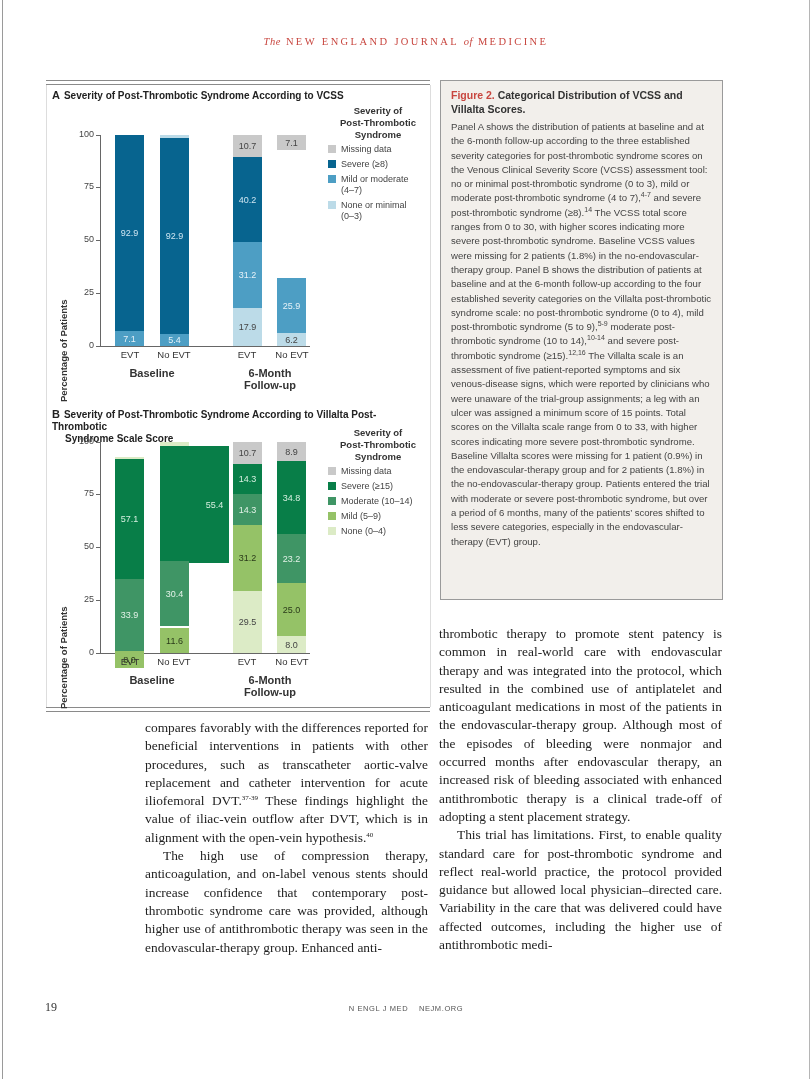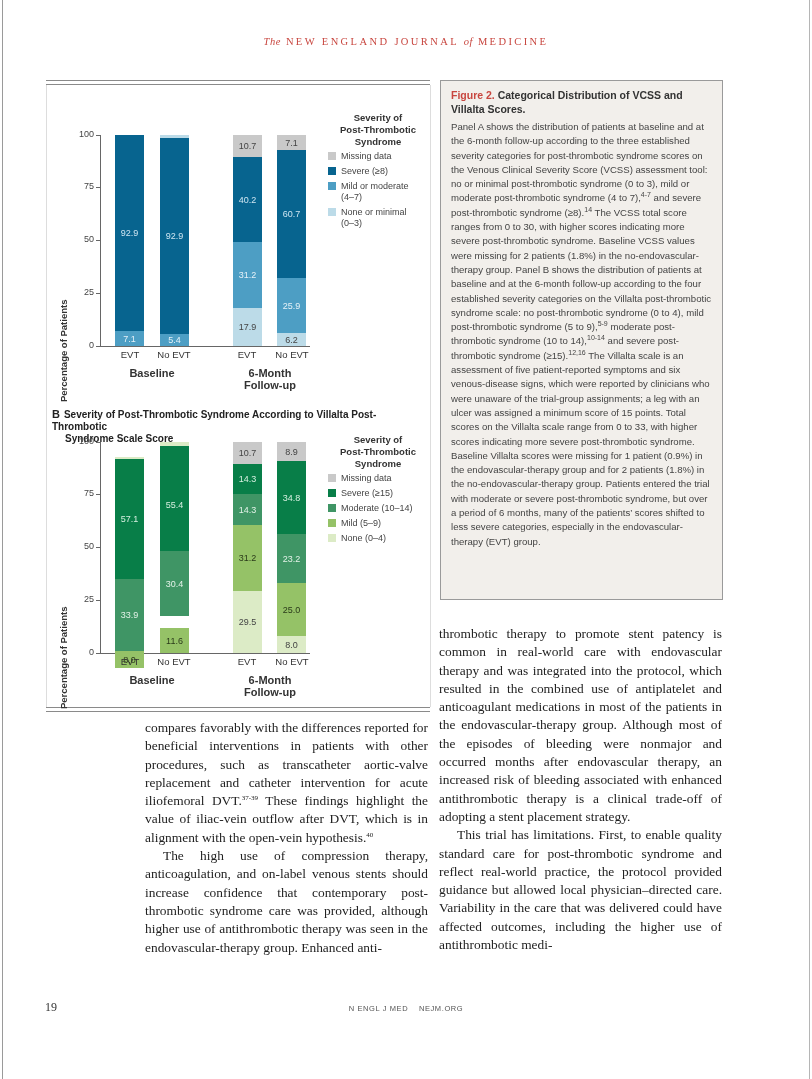--- a/index.html
+++ b/index.html
@@ -18,21 +18,21 @@
   .axis-y{position:absolute;width:1px;background:#666;}
   .axis-x{position:absolute;height:1px;background:#666;}
   .tick{position:absolute;height:1px;width:4px;background:#666;}
   .ticklbl{position:absolute;font-size:9px;color:#444;text-align:right;width:24px;}
   .ylabel{position:absolute;font-size:9.5px;font-weight:bold;color:#333;transform:rotate(-90deg);transform-origin:left top;white-space:nowrap;}
   .bar{position:absolute;width:29px;}
   .seg{position:absolute;left:0;width:100%;display:flex;align-items:center;justify-content:center;font-size:9px;}
   .catlbl{position:absolute;font-size:9.5px;color:#333;text-align:center;width:60px;}
   .grouplbl{position:absolute;font-size:11px;font-weight:bold;color:#333;text-align:center;width:80px;line-height:12px;}
   .legend{position:absolute;width:100px;}
-  .legend-title{font-size:9.5px;font-weight:bold;color:#333;text-align:center;line-height:12px;margin-bottom:3px;margin-top:7px;}
+  .legend-title{font-size:9.5px;font-weight:bold;color:#333;text-align:center;line-height:12px;margin-bottom:3px;}
   .legend-item{display:flex;align-items:flex-start;font-size:9px;color:#444;line-height:11px;margin-bottom:4px;}
   .swatch{width:8px;height:8px;margin:1px 5px 0 0;flex:none;}
   .caption{position:absolute;left:440px;top:80px;width:283px;height:520px;background:#f2efeb;border:1px solid #9a9a9a;box-sizing:border-box;padding:7px 10px;}
   .cap-head{font-size:10.5px;font-weight:bold;color:#333;line-height:14px;margin-bottom:4px;}
   .cap-head .fig-no{color:#c8463f;}
   .cap-body{font-size:9.6px;color:#444;line-height:14.3px;text-align:left;}
   .body-col{position:absolute;font-family:"Liberation Serif",serif;font-size:13.4px;line-height:18.3px;color:#222;text-align:justify;}
   .body-col p{margin:0;}
   .indent{text-indent:18px;}
   sup{font-size:7px;line-height:0;}
@@ -50,20 +50,23 @@
   <span>NEW ENGLAND JOURNAL</span>
   <i>of</i>
   <span>MEDICINE</span>
 </div>
 
 <div class="fig-frame">
   <div class="dbl-top"></div>
   <div class="fig-inner"></div>
   <div class="dbl-bot"></div>
 
+  <div class="panel-title" style="left:6px;top:9px;">
+    <span class="letter">A</span><span>Severity of Post-Thrombotic Syndrome According to VCSS</span>
+  </div>
 
   <div class="chart" style="left:0;top:0;">
     <div class="ylabel" style="left:12px;top:322px;">Percentage of Patients</div>
     <div class="axis-y" style="left:54px;top:55px;height:211px;"></div>
     <div class="axis-x" style="left:54px;top:266px;width:210px;"></div>
     <div class="tick" style="left:50px;top:55px;"></div>
     <div class="tick" style="left:50px;top:107px;"></div>
     <div class="tick" style="left:50px;top:160px;"></div>
     <div class="tick" style="left:50px;top:213px;"></div>
     <div class="tick" style="left:50px;top:266px;"></div>
@@ -86,21 +89,20 @@
 
     <div class="bar" style="left:187px;top:55px;height:211px;">
       <div class="seg" style="top:0;height:22px;background:#c9c9c9;color:#444;">10.7</div>
       <div class="seg" style="top:22px;height:85px;background:#07648f;color:#cfe6f2;">40.2</div>
       <div class="seg" style="top:107px;height:66px;background:#4d9ec4;color:#e6f2f8;">31.2</div>
       <div class="seg" style="top:173px;height:38px;background:#bcdbe8;color:#444;">17.9</div>
     </div>
 
     <div class="bar" style="left:231px;top:55px;height:211px;">
       <div class="seg" style="top:0;height:15px;background:#c9c9c9;color:#444;">7.1</div>
-      <div class="seg" style="top:15px;height:128px;background:#07648f;color:#cfe6f2;">60.7</div>
       <div class="seg" style="top:143px;height:55px;background:#4d9ec4;color:#e6f2f8;">25.9</div>
       <div class="seg" style="top:198px;height:13px;background:#bcdbe8;color:#444;">6.2</div>
     </div>
 
     <div class="catlbl" style="left:54px;top:269px;">EVT</div>
     <div class="catlbl" style="left:98px;top:269px;">No EVT</div>
     <div class="catlbl" style="left:171px;top:269px;">EVT</div>
     <div class="catlbl" style="left:216px;top:269px;">No EVT</div>
     <div class="grouplbl" style="left:66px;top:287px;">Baseline</div>
     <div class="grouplbl" style="left:184px;top:287px;">
@@ -155,22 +157,22 @@
 
     <div class="bar" style="left:69px;top:70px;height:274px;">
       <div class="seg" style="top:0;height:2px;background:#dcebc6;"></div>
       <div class="seg" style="top:2px;height:120px;background:#087e48;color:#d7efe0;">57.1</div>
       <div class="seg" style="top:122px;height:72px;background:#3f9565;color:#e3f2e8;">33.9</div>
       <div class="seg" style="top:194px;height:17px;background:#95c267;color:#2a3a1a;">8.0</div>
     </div>
 
     <div class="bar" style="left:114px;top:55px;height:211px;">
       <div class="seg" style="top:0;height:4px;background:#dcebc6;"></div>
-      <div class="seg" style="top:4px;height:117px;background:#087e48;color:#d7efe0;">55.4</div>
-      <div class="seg" style="top:109px;height:65px;background:#3f9565;color:#e3f2e8;">30.4</div>
+      <div class="seg" style="top:4px;height:117px;background:#087e48;color:#d7efe0;padding-left:40px;">55.4</div>
+      <div class="seg" style="top:119px;height:65px;background:#3f9565;color:#e3f2e8;">30.4</div>
       <div class="seg" style="top:186px;height:25px;background:#95c267;color:#2a3a1a;">11.6</div>
     </div>
 
     <div class="bar" style="left:187px;top:55px;height:211px;">
       <div class="seg" style="top:0;height:22px;background:#c9c9c9;color:#444;">10.7</div>
       <div class="seg" style="top:22px;height:30px;background:#087e48;color:#d7efe0;">14.3</div>
       <div class="seg" style="top:52px;height:31px;background:#3f9565;color:#e3f2e8;">14.3</div>
       <div class="seg" style="top:83px;height:66px;background:#95c267;color:#2a3a1a;">31.2</div>
       <div class="seg" style="top:149px;height:62px;background:#dcebc6;color:#444;">29.5</div>
     </div>

